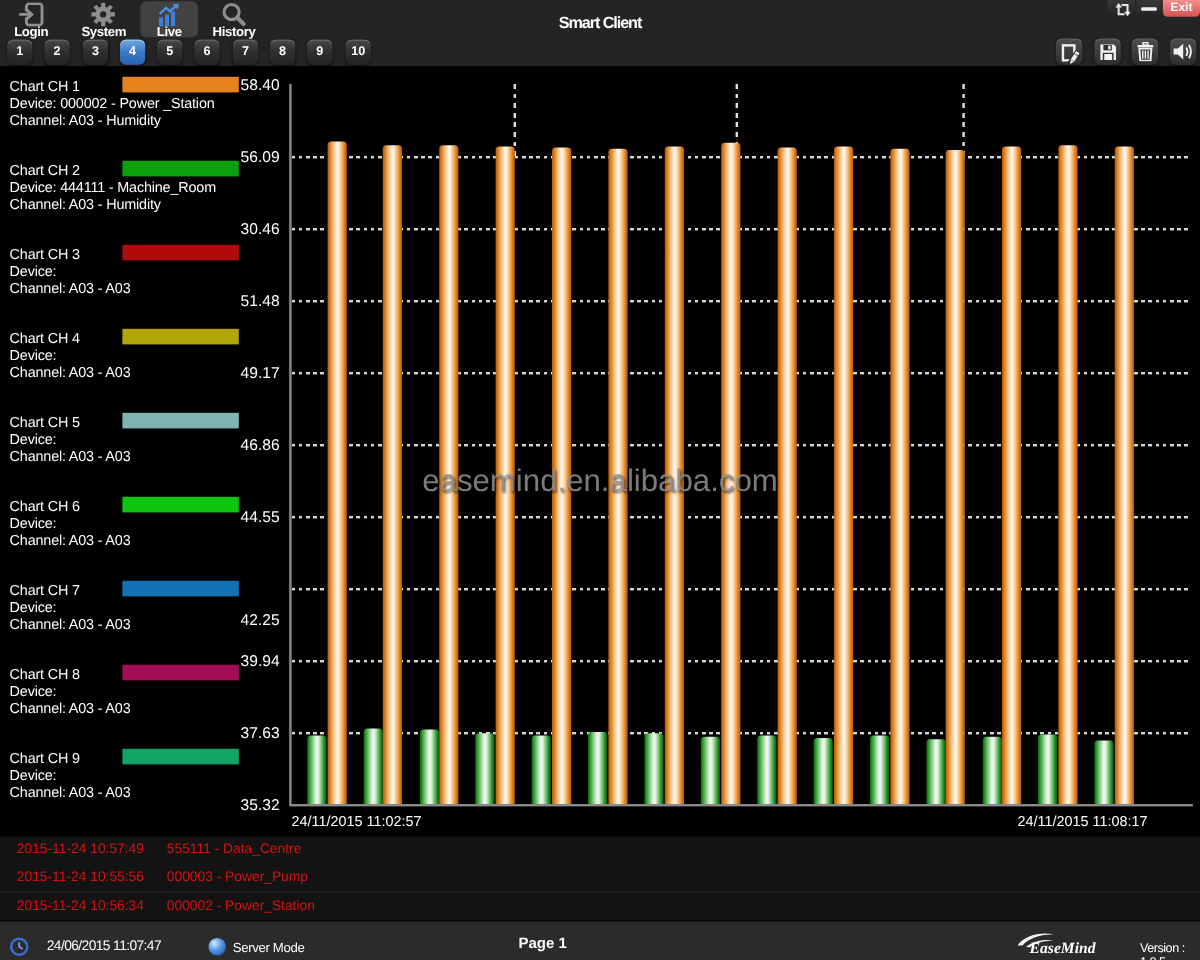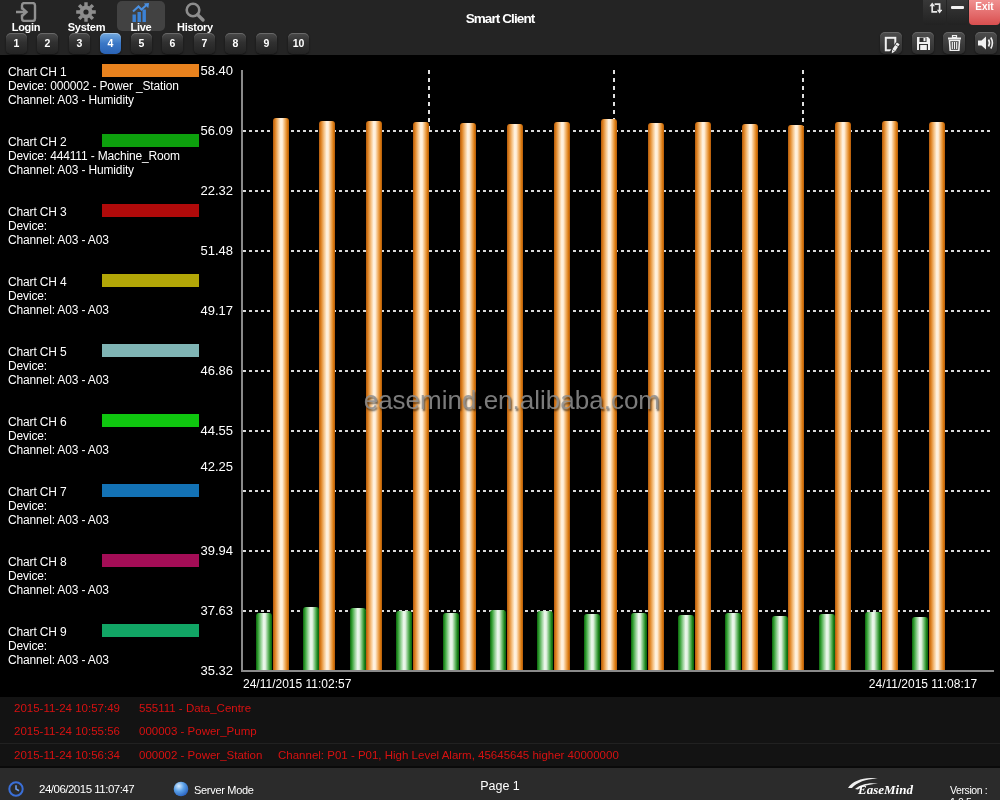--- a/index.html
+++ b/index.html
@@ -7,21 +7,21 @@
 .abs{position:absolute;}
 #header{left:0;top:0;width:1000px;height:55px;background:#242424;}
 .toollab{color:#fff;font-size:11px;font-weight:bold;text-align:center;letter-spacing:-0.3px;}
 #livebtn{left:117px;top:1px;width:48px;height:30px;background:#424242;border-radius:5px;}
 .numbtn{top:33px;width:21px;height:21px;border-radius:5px;
   background:linear-gradient(#4a4a4a,#303030 45%,#232323);
   box-shadow:inset 0 1px 0 rgba(255,255,255,.18), 0 1px 2px rgba(0,0,0,.6);
   color:#fff;font-size:10.5px;font-weight:bold;text-align:center;line-height:21px;}
 .numact{background:linear-gradient(#74aadf,#3a77c6 50%,#2a63b5);
   box-shadow:inset 0 1px 0 rgba(255,255,255,.35), 0 1px 2px rgba(0,0,0,.6);}
-.winbtn{top:0;height:25px;border-radius:0 0 4px 4px;background:linear-gradient(#383838,#222);}
+.winbtn{top:0;height:14px;border-radius:0 0 4px 4px;background:linear-gradient(#383838,#222);}
 .iconbtn{top:32px;width:22px;height:22px;border-radius:5px;
   background:linear-gradient(#4d4d4d,#2e2e2e);
   box-shadow:inset 0 1px 0 rgba(255,255,255,.15), 0 1px 2px rgba(0,0,0,.5);}
 #title{left:400px;top:11px;width:200px;text-align:center;color:#fff;
   font-size:13.5px;font-weight:bold;letter-spacing:-0.9px;}
 
 .chtitle,.chline{color:#fff;left:8px;font-size:12px;letter-spacing:-0.15px;white-space:nowrap;}
 .swatch{left:102px;width:97px;height:13px;}
 .ylab{width:48px;text-align:right;color:#fff;font-size:13px;}
 .grid{left:243px;width:748px;height:2px;
@@ -31,21 +31,21 @@
 .bar{width:16px;border-radius:3px 3px 0 0;}
 .obar{background:linear-gradient(90deg,#b05a0e 0%,#dd7f1d 12%,#f6c488 32%,#fff3e2 48%,#ffeed8 58%,#f0ac5e 76%,#d9790f 90%,#b05a0e 100%);}
 .gbar{background:linear-gradient(90deg,#0d650d 0%,#2f9e2f 12%,#9dd49d 32%,#eef8ee 48%,#e2f2e2 58%,#6cbc6c 76%,#1d851d 90%,#0c5c0c 100%);}
 .xlab{top:677px;color:#fff;font-size:12px;}
 
 .alarmrow{left:0;width:1000px;height:23px;background:#131313;
   border-bottom:2px solid #212121;color:#d81111;font-size:11.5px;}
 .alarmrow span{position:absolute;top:5px;white-space:nowrap;}
 #statusbar{left:0;top:766px;width:1000px;height:34px;background:#2b2b2b;border-top:2px solid #0a0a0a;}
 .sbtext{color:#fff;font-size:12px;}
-#wm{left:340px;top:385px;width:320px;text-align:right;color:rgba(145,145,145,.85);
+#wm{left:340px;top:385px;width:320px;text-align:center;color:rgba(145,145,145,.85);
   font-size:26px;letter-spacing:0px;text-shadow:1px 2px 2px rgba(0,0,0,.6);z-index:50;}
 </style></head><body>
 <div class="abs" id="header"></div>
 <svg class="abs" style="left:14px;top:2px" width="24" height="20" viewBox="0 0 24 20">
 <rect x="8" y="1" width="13" height="18" rx="2.5" fill="none" stroke="#909090" stroke-width="2.4"></rect>
 <rect x="2" y="7.5" width="9" height="5" fill="#242424"></rect>
 <path d="M2 10 h9 M8 6 l4.5 4 L8 14" stroke="#909090" stroke-width="2.4" fill="none"></path>
 </svg>
 <div class="abs toollab" style="left:6px;top:21px;width:40px">Login</div>
 <svg class="abs" style="left:75px;top:1px" width="22" height="22" viewBox="0 0 22 22">
@@ -156,31 +156,31 @@
 <div class="abs swatch" style="top:553.5px;background:#A30D56"></div>
 <div class="abs chline" style="top:569px">Device:</div>
 <div class="abs chline" style="top:582.5px">Channel: A03 - A03</div>
 <div class="abs chtitle" style="top:625px">Chart CH 9</div>
 <div class="abs swatch" style="top:623.5px;background:#11A565"></div>
 <div class="abs chline" style="top:639px">Device:</div>
 <div class="abs chline" style="top:652.5px">Channel: A03 - A03</div>
 <div class="abs ylab" style="left:185px;top:63px">58.40</div>
 <div class="abs ylab" style="left:185px;top:123px">56.09</div>
 <div class="abs grid" style="top:130px"></div>
-<div class="abs ylab" style="left:185px;top:183px">22.32</div>
+<div class="abs ylab" style="left:185px;top:183px">30.46</div>
 <div class="abs grid" style="top:190px"></div>
 <div class="abs ylab" style="left:185px;top:243px">51.48</div>
 <div class="abs grid" style="top:250px"></div>
 <div class="abs ylab" style="left:185px;top:303px">49.17</div>
 <div class="abs grid" style="top:310px"></div>
 <div class="abs ylab" style="left:185px;top:363px">46.86</div>
 <div class="abs grid" style="top:370px"></div>
 <div class="abs ylab" style="left:185px;top:423px">44.55</div>
 <div class="abs grid" style="top:430px"></div>
-<div class="abs ylab" style="left:185px;top:459px">42.25</div>
+<div class="abs ylab" style="left:185px;top:509px">42.25</div>
 <div class="abs grid" style="top:490px"></div>
 <div class="abs ylab" style="left:185px;top:543px">39.94</div>
 <div class="abs grid" style="top:550px"></div>
 <div class="abs ylab" style="left:185px;top:603px">37.63</div>
 <div class="abs grid" style="top:610px"></div>
 <div class="abs ylab" style="left:185px;top:663px">35.32</div>
 <div class="abs" style="left:240.5px;top:70px;width:2px;height:601px;background:#8a8a8a"></div>
 <div class="abs" style="left:240.5px;top:670px;width:753px;height:2px;background:#8a8a8a;z-index:20"></div>
 <div class="abs vgrid" style="left:427.5px"></div>
 <div class="abs vgrid" style="left:612.5px"></div>
@@ -209,51 +209,50 @@
 <div class="abs bar obar" style="left:741.5px;top:124px;height:547px"></div>
 <div class="abs bar gbar" style="left:771.6px;top:616px;height:55px"></div>
 <div class="abs bar obar" style="left:788.4px;top:125px;height:546px"></div>
 <div class="abs bar gbar" style="left:818.5px;top:614px;height:57px"></div>
 <div class="abs bar obar" style="left:835.3px;top:122px;height:549px"></div>
 <div class="abs bar gbar" style="left:865.4px;top:612px;height:59px"></div>
 <div class="abs bar obar" style="left:882.2px;top:121px;height:550px"></div>
 <div class="abs bar gbar" style="left:912.3px;top:617px;height:54px"></div>
 <div class="abs bar obar" style="left:929.1px;top:122px;height:549px"></div>
 <div class="abs xlab" style="left:243px">24/11/2015 11:02:57</div>
-<div class="abs xlab" style="left:848px;width:150px;text-align:center">24/11/2015 11:08:17</div>
+<div class="abs xlab" style="left:848px;width:150px;text-align:left">24/11/2015 11:08:17</div>
 <div class="abs" id="wm">easemind.en.alibaba.com</div>
 <div class="abs alarmrow" style="top:697px">
     <span style="left:14px">2015-11-24 10:57:49</span>
     <span style="left:139px">555111 - Data_Centre</span>
   </div>
 <div class="abs alarmrow" style="top:720px">
     <span style="left:14px">2015-11-24 10:55:56</span>
     <span style="left:139px">000003 - Power_Pump</span>
   </div>
 <div class="abs alarmrow" style="top:744px">
     <span style="left:14px">2015-11-24 10:56:34</span>
     <span style="left:139px">000002 - Power_Station</span>
-    <span style="left:278px">Channel: P01 - P01, High Level Alarm, 45645645 higher 40000000</span>
   </div>
 <div class="abs" id="statusbar"></div>
 <svg class="abs" style="left:8px;top:781px" width="16" height="16" viewBox="0 0 16 16">
 <circle cx="8" cy="8" r="6.7" fill="none" stroke="#3a6fd8" stroke-width="2"></circle>
 <path d="M8 4.2 V8 L11 9.8" stroke="#6a9ae8" stroke-width="1.6" fill="none"></path>
 </svg>
 <div class="abs sbtext" style="left:39px;top:783px;font-size:11.5px;letter-spacing:-0.5px">24/06/2015 11:07:47</div>
 <svg class="abs" style="left:173px;top:781px" width="16" height="16" viewBox="0 0 16 16">
 <defs>
       <radialGradient id="gl" cx="0.35" cy="0.3" r="0.8">
 <stop offset="0" stop-color="#d8ecff"></stop>
         <stop offset="0.45" stop-color="#5aa0e8"></stop>
 <stop offset="1" stop-color="#2258b8"></stop>
       </radialGradient>
     </defs>
 <circle cx="8" cy="8" r="7.3" fill="url(#gl)"></circle>
 </svg>
 <div class="abs sbtext" style="left:194px;top:784px;font-size:11px;letter-spacing:-0.3px">Server Mode</div>
-<div class="abs sbtext" style="left:450px;top:779px;width:100px;text-align:center;font-weight:normal;font-size:12.5px">Page 1</div>
+<div class="abs sbtext" style="left:432px;top:779px;width:100px;font-weight:bold;font-size:12.5px">Page 1</div>
 <svg class="abs" style="left:843px;top:774px" width="80" height="24" viewBox="0 0 80 24">
 <path d="M5 14 C10 6 24 2 36 5 C26 4 14 8 9 14 Z" fill="#f0f0f0"></path>
 <path d="M12 15 C18 10 28 8 35 10 C28 9.5 19 12 15 15.5 Z" fill="#f0f0f0"></path>
 <text x="15" y="20" font-family="Liberation Serif,serif" font-style="italic" font-weight="bold" font-size="13" fill="#fff">EaseMind</text>
 </svg>
 <div class="abs sbtext" style="left:950px;top:784px;font-size:10.5px;letter-spacing:-0.4px">Version : 1.0.5</div>
 
 </body></html>

